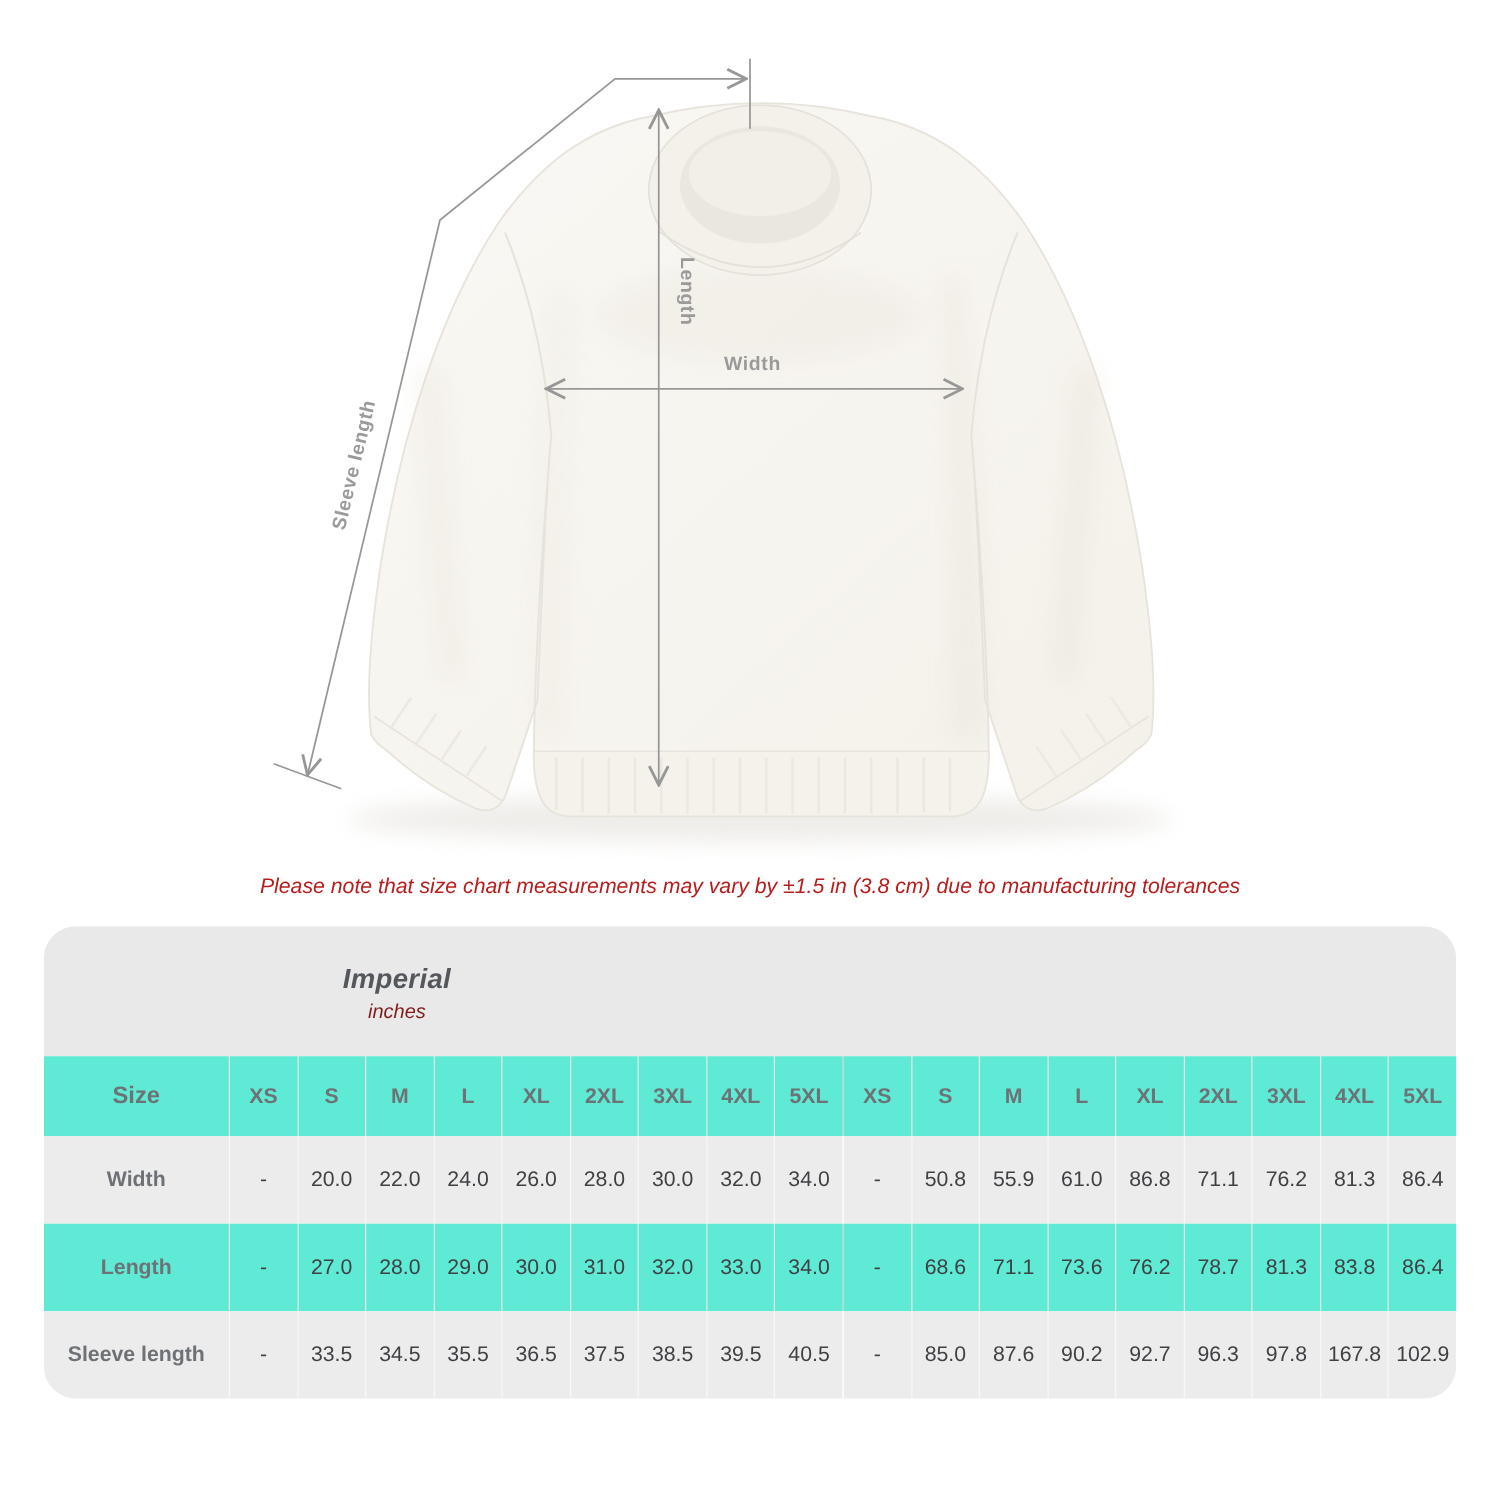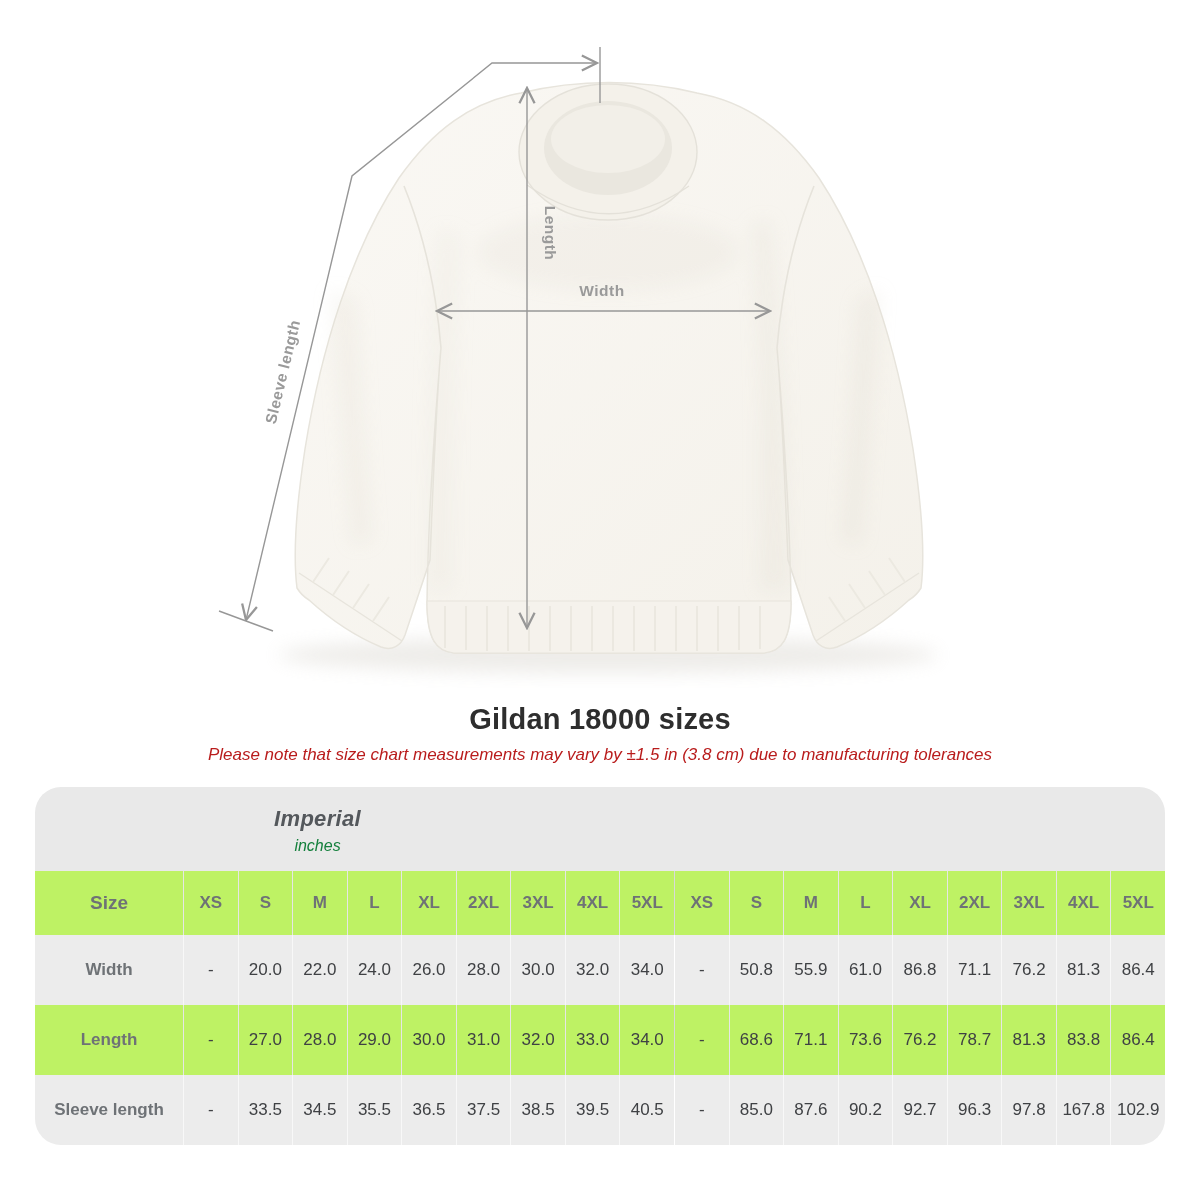--- a/index.html
+++ b/index.html
@@ -20,31 +20,31 @@
     margin:9px 0 0;text-align:center;
     font-size:17px;line-height:20px;font-style:italic;color:#b91c1c;
   }
   
   .size-table{
     width:1130px;margin:22px auto 0;
     border-radius:26px;overflow:hidden;
     color:#3f4144;
   }
   .t-row{display:grid;grid-template-columns:148px repeat(18,1fr);}
-  .band{display:grid;grid-template-columns:1fr 1fr;background:#e9e9e9;height:84px;}
+  .band{display:grid;grid-template-columns:1fr 1fr;background:#e9e9e9;height:104px;}
   .band-cell{
     display:flex;flex-direction:column;align-items:center;justify-content:center;
     gap:5px;padding-top:2px;
   }
   .band-cell .g-label{font-size:22px;font-weight:bold;font-style:italic;color:#54585c;letter-spacing:.3px;}
-  .band-cell .g-unit{font-size:16px;font-style:italic;color:#15803d;}
+  .band-cell .g-unit{font-size:16px;font-style:italic;color:#7f1d1d;}
   .head-row{height:64px;background:#ffffff;}
   .data-row{height:70px;}
   .row-gray{background:#ececec;}
-  .row-white{background:#bef264;}
+  .row-white{background:#5eead4;}
   .cell{
     display:flex;align-items:center;justify-content:center;
     font-size:17px;color:#3f4144;min-width:0;
   }
   .head-row .cell{font-weight:bold;color:#6e7276;}
   .corner-cell{font-size:19px;font-weight:bold;color:#6e7276;}
   .row-label{font-size:17px;font-weight:bold;color:#6e7276;}
   
   .row-white .cell + .cell{border-left:1px solid #e6e6e6;}
   .row-gray  .cell + .cell{border-left:1px solid #f8f8f8;}
@@ -169,21 +169,20 @@
       <line x1="437" y1="311" x2="770" y2="311" marker-start="url(#dimArrow)" marker-end="url(#dimArrow)"></line>
     </g>
 
     <g font-family="Liberation Sans, sans-serif" font-size="15.5" font-weight="bold" fill="#9a9a9a" letter-spacing="0.5">
       <text x="545" y="233" text-anchor="middle" transform="rotate(90 545 233)">Length</text>
       <text x="602" y="296" text-anchor="middle">Width</text>
       <text x="288" y="373" text-anchor="middle" transform="rotate(-76.5 288 373)">Sleeve length</text>
     </g>
   </svg>
 
-  <h1 class="chart-title">Gildan 18000 sizes</h1>
   <p class="chart-note">Please note that size chart measurements may vary by ±1.5 in (3.8 cm) due to manufacturing tolerances</p>
 
   <div class="size-table">
 
     <div class="band">
       <div class="band-cell">
         <span class="g-label">Imperial</span>
         <span class="g-unit">inches</span>
       </div>
     </div>

